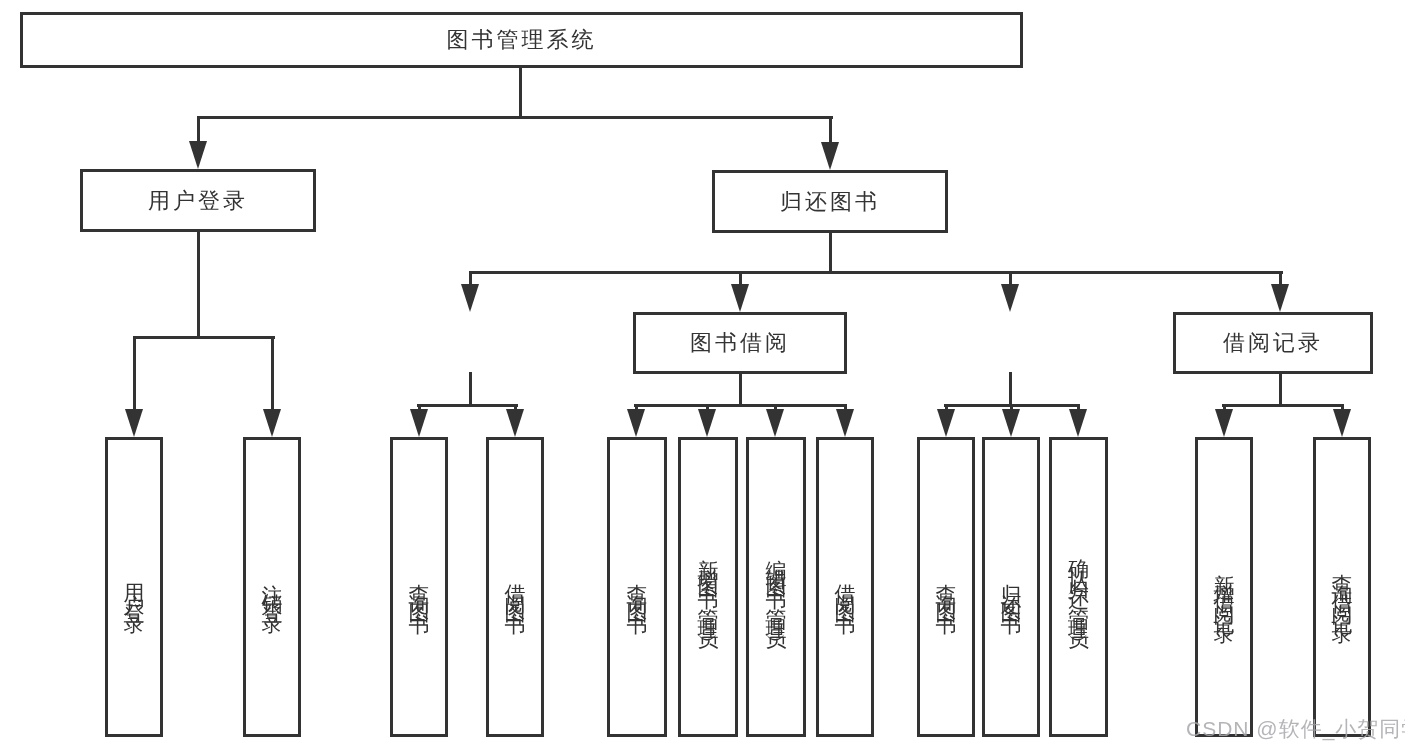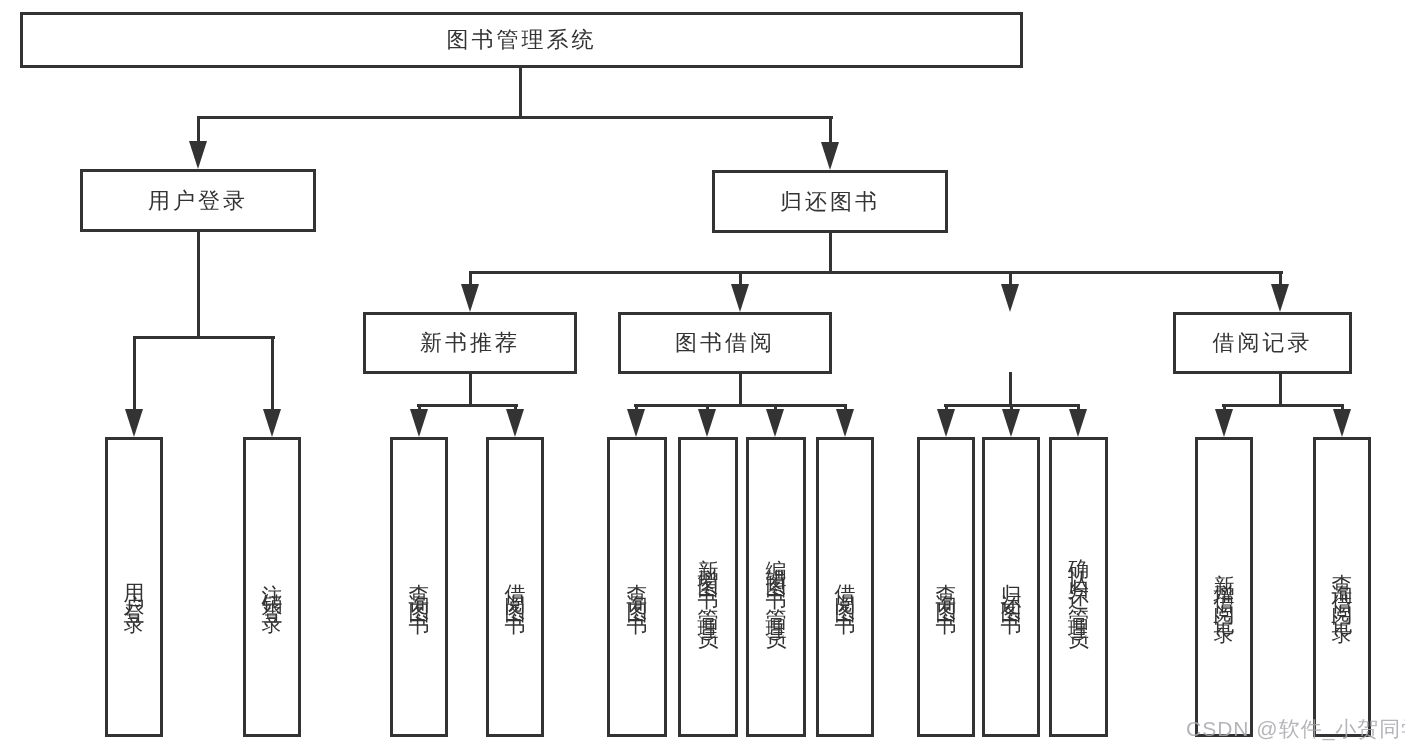--- a/index.html
+++ b/index.html
@@ -98,27 +98,24 @@
   <div class="hline" style="left:469px; top:271px; width:814px; height:3px;"></div>
   <div class="vline" style="left:469px; top:271px; width:3px; height:15px;"></div>
   <div class="arrow" style="left:461px; top:284px;"></div>
   <div class="vline" style="left:739px; top:271px; width:3px; height:15px;"></div>
   <div class="arrow" style="left:731px; top:284px;"></div>
   <div class="vline" style="left:1009px; top:271px; width:3px; height:15px;"></div>
   <div class="arrow" style="left:1001px; top:284px;"></div>
   <div class="vline" style="left:1279px; top:271px; width:3px; height:15px;"></div>
   <div class="arrow" style="left:1271px; top:284px;"></div>
 
-  <div class="box" style="left:363px; top:312px; width:214px; height:62px;">
-    <span>新书推荐</span>
-  </div>
-  <div class="box" style="left:618px; top:312px; width:214px; height:62px;">
+  <div class="box" style="left:633px; top:312px; width:214px; height:62px;">
     <span>图书借阅</span>
   </div>
-  <div class="box" style="left:1173px; top:312px; width:179px; height:62px;">
+  <div class="box" style="left:1173px; top:312px; width:200px; height:62px;">
     <span>借阅记录</span>
   </div>
 
   <div class="vline" style="left:469px; top:372px; width:3px; height:35px;"></div>
   <div class="hline" style="left:417px; top:404px; width:101px; height:3px;"></div>
   <div class="vline" style="left:418px; top:404px; width:3px; height:8px;"></div>
   <div class="arrow" style="left:410px; top:409px;"></div>
   <div class="vline" style="left:514px; top:404px; width:3px; height:8px;"></div>
   <div class="arrow" style="left:506px; top:409px;"></div>
 

